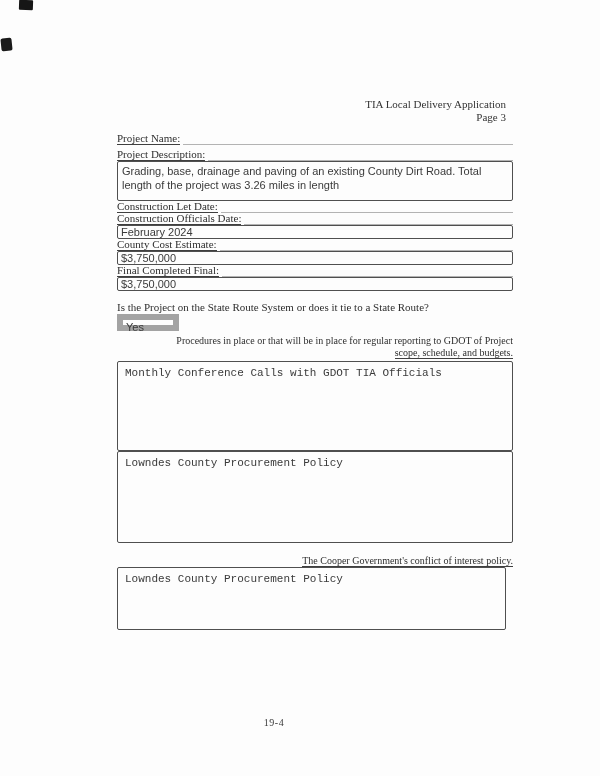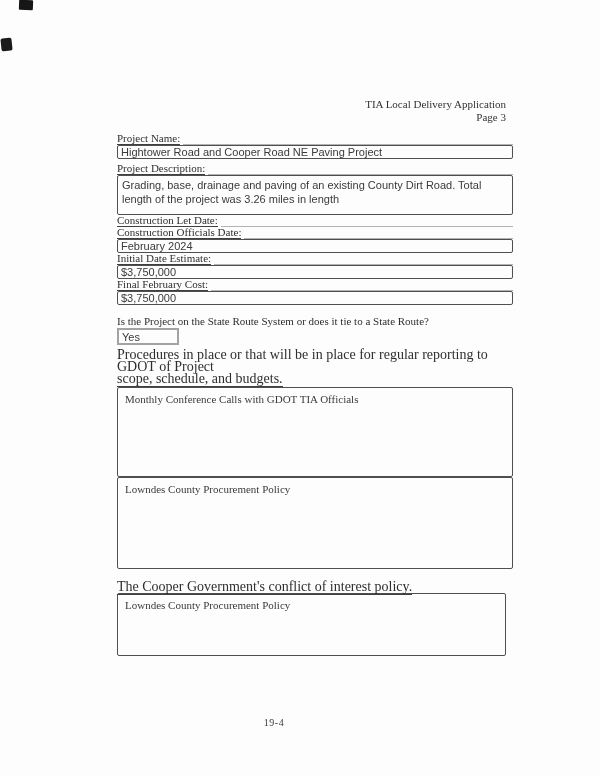--- a/index.html
+++ b/index.html
@@ -32,31 +32,31 @@
     box-sizing:border-box;height:14px;border:1px solid #4f4f4f;border-radius:2px;
     font-family:"Liberation Sans", sans-serif;font-size:11px;line-height:12px;
     padding:0 3px;color:#3a3a3a;overflow:hidden;white-space:nowrap;background:#fdfdfd;
   }
   .dbox{
     box-sizing:border-box;height:40px;border:1px solid #4f4f4f;border-radius:2px;
     font-family:Liberation Sans, sans-serif;font-size:11px;line-height:14px;
     padding:2px 4px;color:#3a3a3a;background:#fdfdfd;
   }
   .ybox{
-    box-sizing:border-box;width:62px;height:17px;border:2px solid #a3a3a3;
+    box-sizing:border-box;width:62px;height:17px;border:6px solid #a3a3a3;
     font-family:"Liberation Sans", sans-serif;font-size:11px;line-height:13px;
     padding:1px 3px;color:#3a3a3a;margin-top:1px;background:#fdfdfd;
   }
   .bigbox{
     box-sizing:border-box;border:1px solid #4f4f4f;border-radius:2px;
-    font-family:Liberation Serif, serif;font-size:11px;line-height:13px;
+    font-family:Liberation Mono, monospace;font-size:11px;line-height:13px;
     padding:5px 7px;color:#3a3a3a;background:#fdfdfd;
   }
   .q{font-size:11px;line-height:12px;margin-top:10px;}
-  .plabel{font-size:14px;line-height:12px;}
+  .plabel{font-size:10px;line-height:12px;text-align:right;}
   .u{border-bottom:1px solid #3f3f3f;}
   .ftr{
     position:absolute;top:717px;left:0;width:548px;
     text-align:center;font-size:10px;color:#3a3a3a;letter-spacing:0.5px;
   }
 </style>
 </head>
 <body>
 
 <div class="mark1"></div>
@@ -67,47 +67,46 @@
   <div>TIA Local Delivery Application</div>
   <div>Page 3</div>
 </div>
 
 <div class="form">
 
   <div class="lrow">
     <span class="lbl">Project Name:</span>
     <span class="rule"></span>
   </div>
-  <div class="ibox">Hightower Road and Cooper Road NE Paving Project</div>
 
   <div class="lrow" style="margin-top:4px;">
     <span class="lbl">Project Description:</span>
     <span class="rule"></span>
   </div>
   <div class="dbox">Grading, base, drainage and paving of an existing County Dirt Road.  Total length of the project was 3.26 miles in length</div>
 
   <div class="lrow">
     <span class="lbl">Construction Let Date:</span>
     <span class="rule"></span>
   </div>
 
   <div class="lrow">
     <span class="lbl">Construction Officials Date:</span>
     <span class="rule"></span>
   </div>
   <div class="ibox">February 2024</div>
 
   <div class="lrow">
-    <span class="lbl">Initial Date Estimate:</span>
+    <span class="lbl">County Cost Estimate:</span>
     <span class="rule"></span>
   </div>
   <div class="ibox">$3,750,000</div>
 
   <div class="lrow">
-    <span class="lbl">Final February Cost:</span>
+    <span class="lbl">Final Completed Final:</span>
     <span class="rule"></span>
   </div>
   <div class="ibox">$3,750,000</div>
 
   <div class="q">Is the Project on the State Route System or does it tie to a State Route?</div>
   <div class="ybox">Yes</div>
 
   <div class="plabel" style="margin-top:4px;">Procedures in place or that will be in place for regular reporting to GDOT of Project</div>
   <div class="plabel"><span class="u">scope, schedule, and budgets.</span></div>
   <div class="bigbox" style="height:90px;margin-top:2px;">Monthly Conference Calls with GDOT TIA Officials</div>

